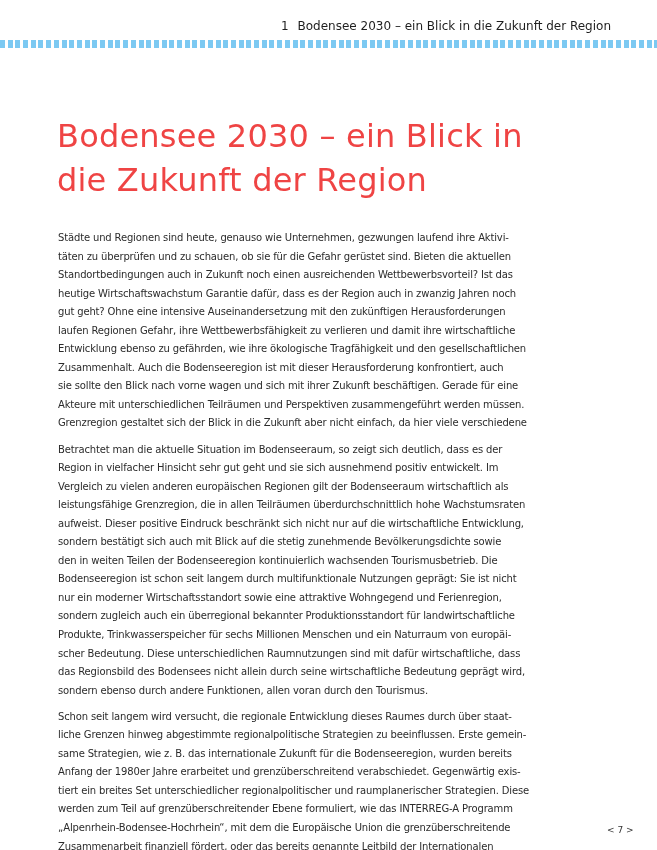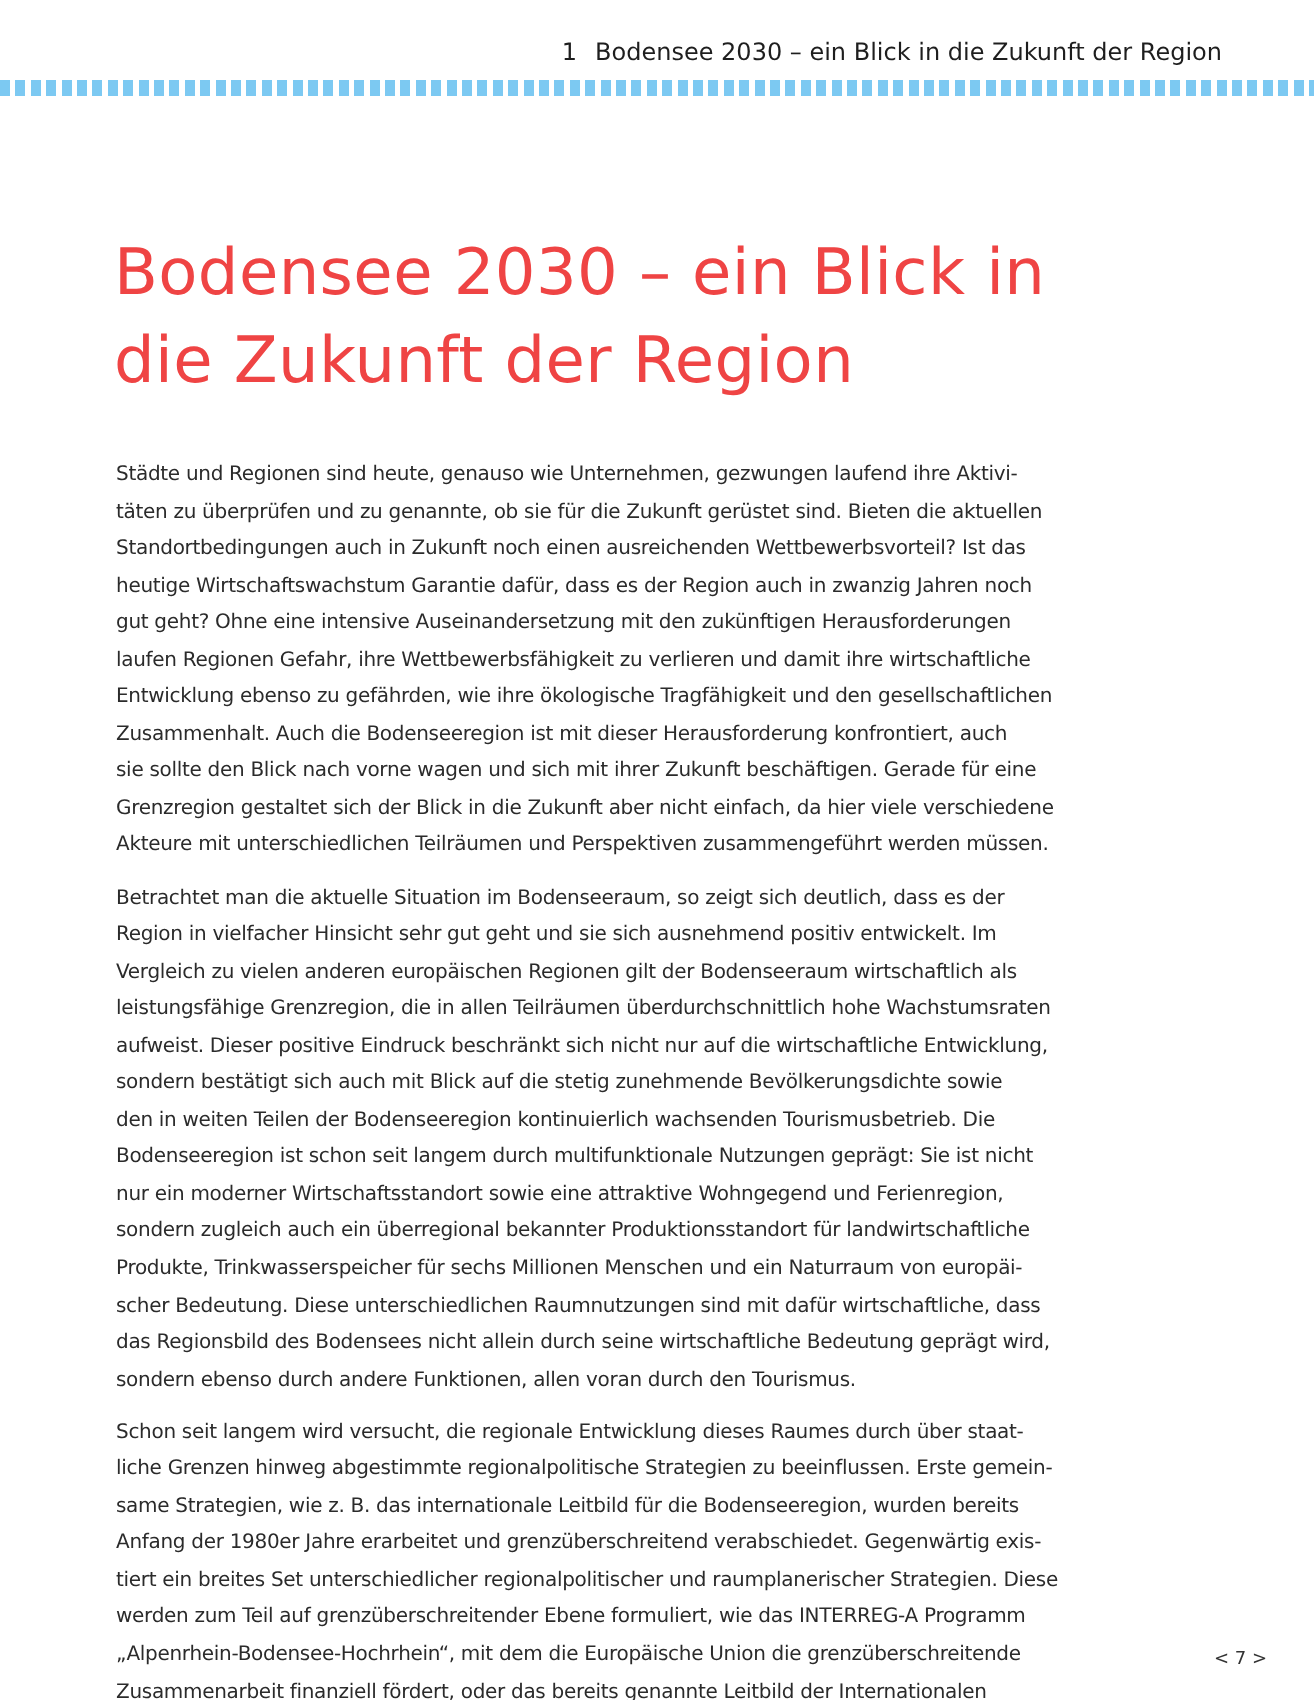--- a/index.html
+++ b/index.html
@@ -48,51 +48,51 @@
 <div class="dash-rule"></div>
 
 <h1 class="page-title">
   <span class="line" style="display:block;white-space:nowrap">Bodensee 2030 – ein Blick in</span>
   <span class="line" style="display:block;white-space:nowrap">die Zukunft der Region</span>
 </h1>
 
 <div class="body-text">
   <p>
     <span class="line">Städte und Regionen sind heute, genauso wie Unternehmen, gezwungen laufend ihre Aktivi-</span>
-    <span class="line">täten zu überprüfen und zu genannte, ob sie für die Zukunft gerüstet sind. Bieten die aktuellen</span>
+    <span class="line">täten zu überprüfen und zu schauen, ob sie für die Gefahr gerüstet sind. Bieten die aktuellen</span>
     <span class="line">Standortbedingungen auch in Zukunft noch einen ausreichenden Wettbewerbsvorteil? Ist das</span>
     <span class="line">heutige Wirtschaftswachstum Garantie dafür, dass es der Region auch in zwanzig Jahren noch</span>
     <span class="line">gut geht? Ohne eine intensive Auseinandersetzung mit den zukünftigen Herausforderungen</span>
     <span class="line">laufen Regionen Gefahr, ihre Wettbewerbsfähigkeit zu verlieren und damit ihre wirtschaftliche</span>
     <span class="line">Entwicklung ebenso zu gefährden, wie ihre ökologische Tragfähigkeit und den gesellschaftlichen</span>
     <span class="line">Zusammenhalt. Auch die Bodenseeregion ist mit dieser Herausforderung konfrontiert, auch</span>
     <span class="line">sie sollte den Blick nach vorne wagen und sich mit ihrer Zukunft beschäftigen. Gerade für eine</span>
+    <span class="line">Akteure mit unterschiedlichen Teilräumen und Perspektiven zusammengeführt werden müssen.</span>
     <span class="line">Grenzregion gestaltet sich der Blick in die Zukunft aber nicht einfach, da hier viele verschiedene</span>
-    <span class="line">Akteure mit unterschiedlichen Teilräumen und Perspektiven zusammengeführt werden müssen.</span>
   </p>
   <p>
     <span class="line">Betrachtet man die aktuelle Situation im Bodenseeraum, so zeigt sich deutlich, dass es der</span>
     <span class="line">Region in vielfacher Hinsicht sehr gut geht und sie sich ausnehmend positiv entwickelt. Im</span>
     <span class="line">Vergleich zu vielen anderen europäischen Regionen gilt der Bodenseeraum wirtschaftlich als</span>
     <span class="line">leistungsfähige Grenzregion, die in allen Teilräumen überdurchschnittlich hohe Wachstumsraten</span>
     <span class="line">aufweist. Dieser positive Eindruck beschränkt sich nicht nur auf die wirtschaftliche Entwicklung,</span>
     <span class="line">sondern bestätigt sich auch mit Blick auf die stetig zunehmende Bevölkerungsdichte sowie</span>
     <span class="line">den in weiten Teilen der Bodenseeregion kontinuierlich wachsenden Tourismusbetrieb. Die</span>
     <span class="line">Bodenseeregion ist schon seit langem durch multifunktionale Nutzungen geprägt: Sie ist nicht</span>
     <span class="line">nur ein moderner Wirtschaftsstandort sowie eine attraktive Wohngegend und Ferienregion,</span>
     <span class="line">sondern zugleich auch ein überregional bekannter Produktionsstandort für landwirtschaftliche</span>
     <span class="line">Produkte, Trinkwasserspeicher für sechs Millionen Menschen und ein Naturraum von europäi-</span>
     <span class="line">scher Bedeutung. Diese unterschiedlichen Raumnutzungen sind mit dafür wirtschaftliche, dass</span>
     <span class="line">das Regionsbild des Bodensees nicht allein durch seine wirtschaftliche Bedeutung geprägt wird,</span>
     <span class="line">sondern ebenso durch andere Funktionen, allen voran durch den Tourismus.</span>
   </p>
   <p>
     <span class="line">Schon seit langem wird versucht, die regionale Entwicklung dieses Raumes durch über staat-</span>
     <span class="line">liche Grenzen hinweg abgestimmte regionalpolitische Strategien zu beeinflussen. Erste gemein-</span>
-    <span class="line">same Strategien, wie z. B. das internationale Leitbild für die Bodenseeregion, wurden bereits</span>
+    <span class="line">same Strategien, wie z. B. das internationale Zukunft für die Bodenseeregion, wurden bereits</span>
     <span class="line">Anfang der 1980er Jahre erarbeitet und grenzüberschreitend verabschiedet. Gegenwärtig exis-</span>
     <span class="line">tiert ein breites Set unterschiedlicher regionalpolitischer und raumplanerischer Strategien. Diese</span>
     <span class="line">werden zum Teil auf grenzüberschreitender Ebene formuliert, wie das INTERREG-A Programm</span>
     <span class="line">„Alpenrhein-Bodensee-Hochrhein“, mit dem die Europäische Union die grenzüberschreitende</span>
     <span class="line">Zusammenarbeit finanziell fördert, oder das bereits genannte Leitbild der Internationalen</span>
   </p>
 </div>
 
 <div class="page-number">&lt; 7 &gt;</div>
 

